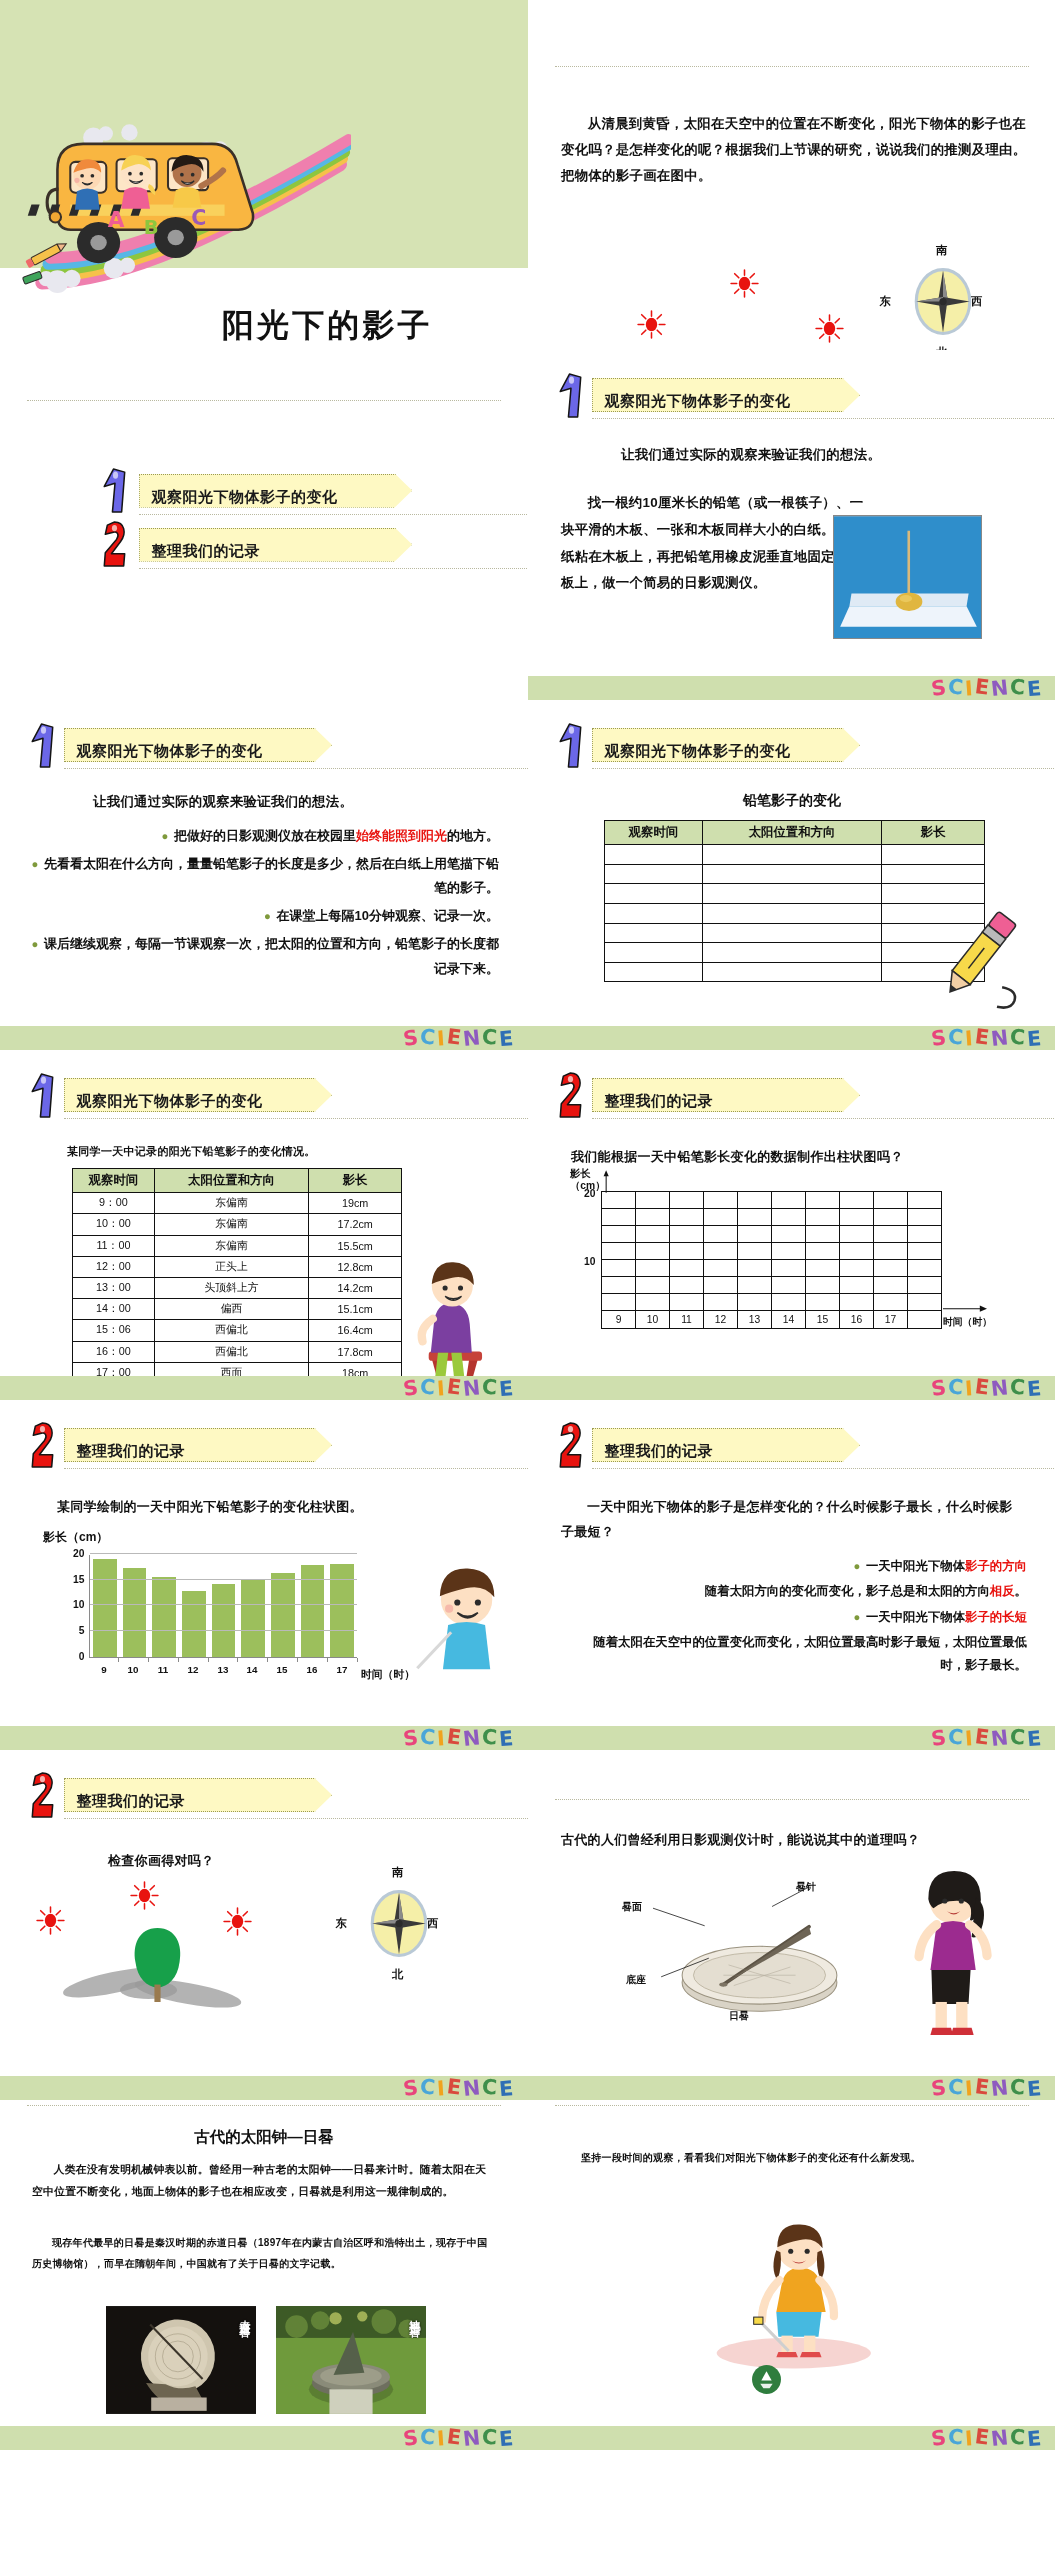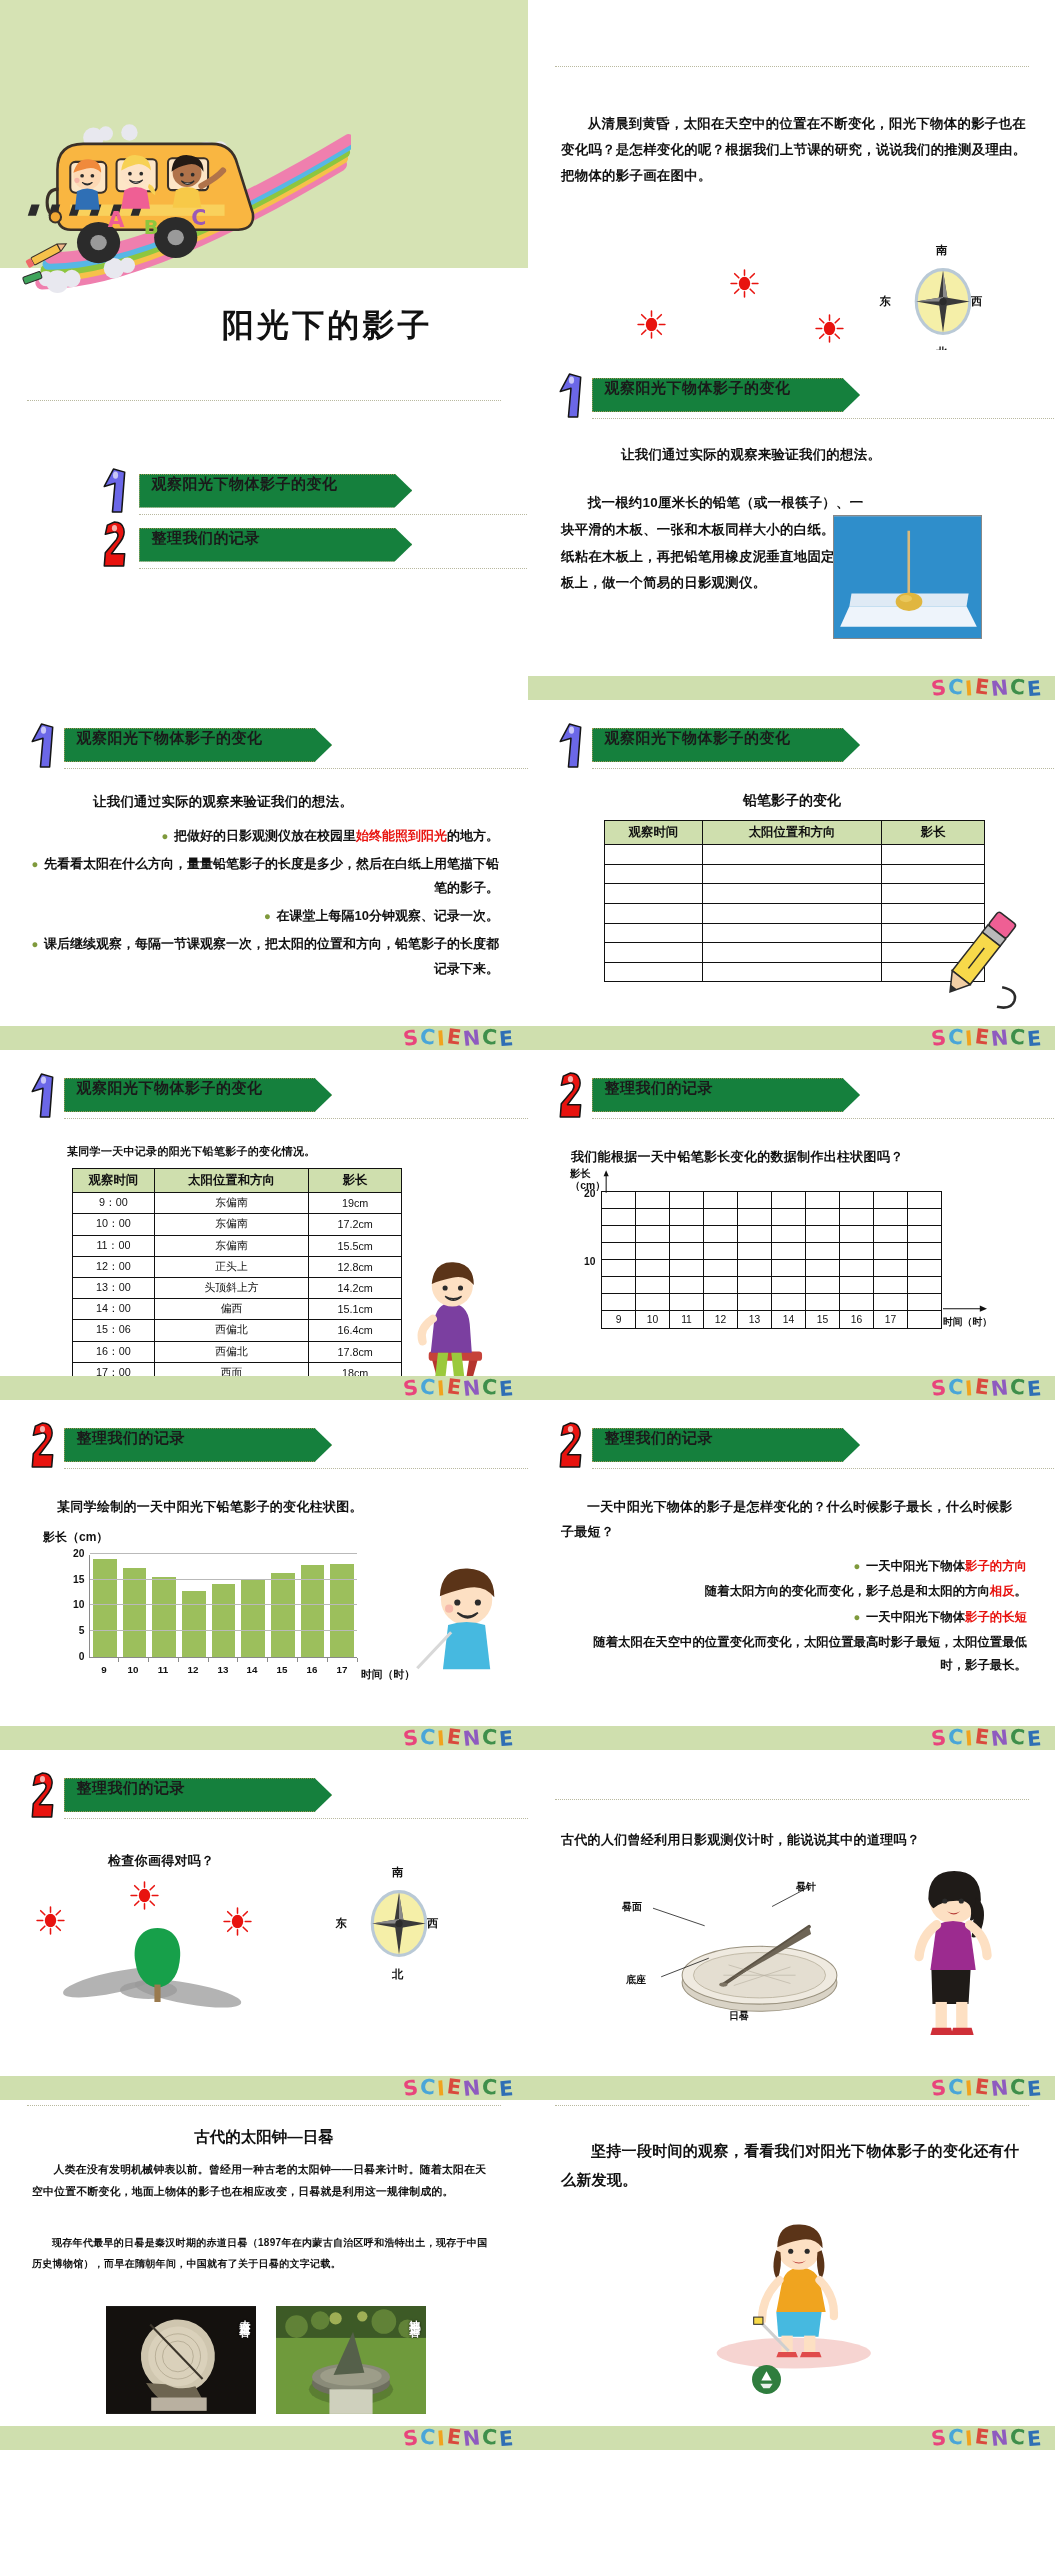--- a/index.html
+++ b/index.html
@@ -64,22 +64,22 @@
   .sec-head {
     position:absolute; left:26px; top:20.6px;
     display:flex; align-items:center; gap:4.1px;
   }
   .num-badge { width:34px; height:49px; position:relative; flex:0 0 auto; }
   .chev {
     position:relative;
     height:34px;
     min-width:268px;
     border:1px dotted #9a9a52;
-    background:#15803d;
-    display:flex; align-items:flex-start;
+    background:#fef9c3;
+    display:flex; align-items:flex-end;
     padding:0 20.6px 0 11.3px;
     clip-path: polygon(0 0, calc(100% - 17.5px) 0, 100% 50%, calc(100% - 17.5px) 100%, 0 100%);
   }
   .chev-wrap { position:relative; }
   .chev-wrap::after{
     content:"";
     position:absolute; left:0; right:-1px; bottom:-7.2px;
     border-top:1px dotted #b9b9a0;
     width:490px;
   }
@@ -1143,21 +1143,21 @@
 
     <div class="footband"></div>
     <div class="science small">
       <span>S</span><span>C</span><span>I</span><span>E</span><span>N</span><span>C</span><span>E</span>
     </div>
   </div>
 
   <div class="slide">
     <div class="hdr-rule" style="top:5.2px;"></div>
 
-    <div class="para indent" style="left:33px; top:36px; width:464px; font-size:15px;">坚持一段时间的观察，看看我们对阳光下物体影子的变化还有什么新发现。</div>
+    <div class="para indent" style="left:33px; top:48px; width:464px; font-size:10px;">坚持一段时间的观察，看看我们对阳光下物体影子的变化还有什么新发现。</div>
 
     <div style="position:absolute; left:165px; top:118px;">
       <svg viewBox="0 0 420 300" width="216" height="155">
         <ellipse cx="196" cy="262" rx="150" ry="30" fill="#f3c6c1" opacity=".75"></ellipse>
         <path d="M208 96 q34 0 40 34 l10 52 h-96 l10 -52 q6 -34 36 -34Z" fill="#f0a41f"></path>
         <circle cx="206" cy="58" r="42" fill="#fde0c3"></circle>
         <path d="M164 56 q0 -46 44 -44 q44 2 44 46 q-16 -22 -44 -16 q-28 6 -44 14Z" fill="#5b3418"></path>
         <path d="M162 62 q-12 36 2 58 q10 -26 6 -54Z" fill="#5b3418"></path>
         <path d="M250 62 q12 36 -2 58 q-10 -26 -6 -54Z" fill="#5b3418"></path>
         <circle cx="190" cy="64" r="5" fill="#2b2b2b"></circle>

